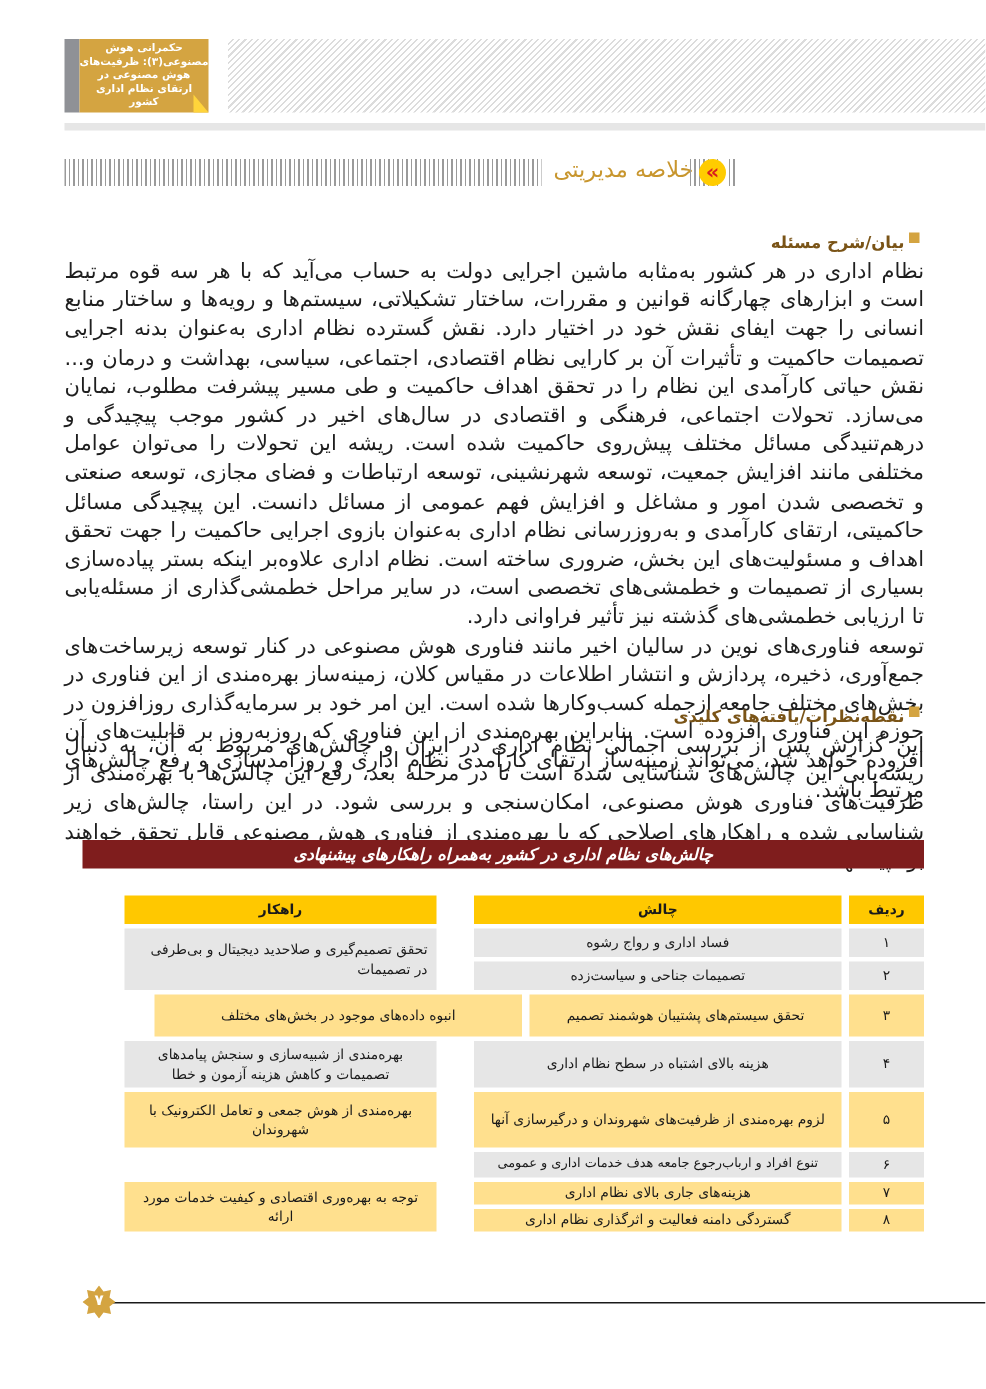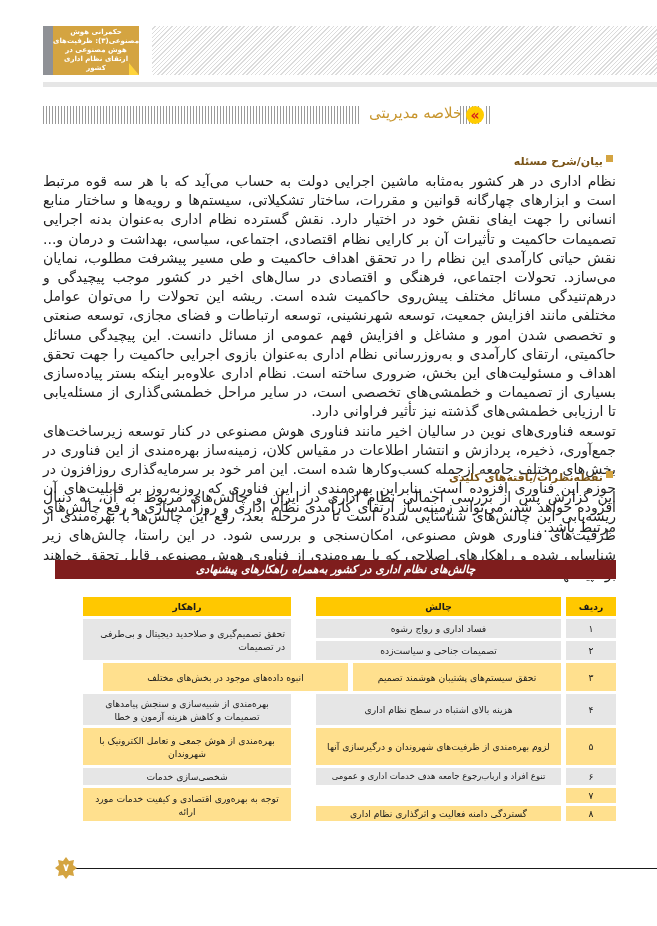--- a/index.html
+++ b/index.html
@@ -117,27 +117,27 @@
 
   <div class="tr">
     <div class="cell c-idx yel" style="height:37px;">۵</div>
     <div class="cell c-ch yel" style="height:37px;">لزوم بهره‌مندی از ظرفیت‌های شهروندان و درگیرسازی آنها</div>
     <div class="cell c-sol yel" style="height:37px;">بهره‌مندی از هوش جمعی و تعامل الکترونیک با شهروندان</div>
   </div>
 
   <div class="tr">
     <div class="cell c-idx grey" style="height:17px;">۶</div>
     <div class="cell c-ch grey" style="height:17px;font-size:8.6px;">تنوع افراد و ارباب‌رجوع جامعه هدف خدمات اداری و عمومی</div>
-    <div class="cell c-sol grey" style="height:17px;">شخصی‌سازی خدمات</div>
   </div>
 
   <div class="tr">
     <div style="display:flex;flex-direction:column;gap:3px;">
       <div style="display:flex;gap:5px;">
         <div class="cell c-idx yel" style="height:15px;">۷</div>
+        <div class="cell c-ch yel" style="height:15px;">هزینه‌های جاری بالای نظام اداری</div>
       </div>
       <div style="display:flex;gap:5px;">
         <div class="cell c-idx yel" style="height:15px;">۸</div>
         <div class="cell c-ch yel" style="height:15px;text-align:right;">گستردگی دامنه فعالیت و اثرگذاری نظام اداری</div>
       </div>
     </div>
     <div class="cell c-sol yel" style="height:33px;">توجه به بهره‌وری اقتصادی و کیفیت خدمات مورد ارائه</div>
   </div>
 </div>
 

